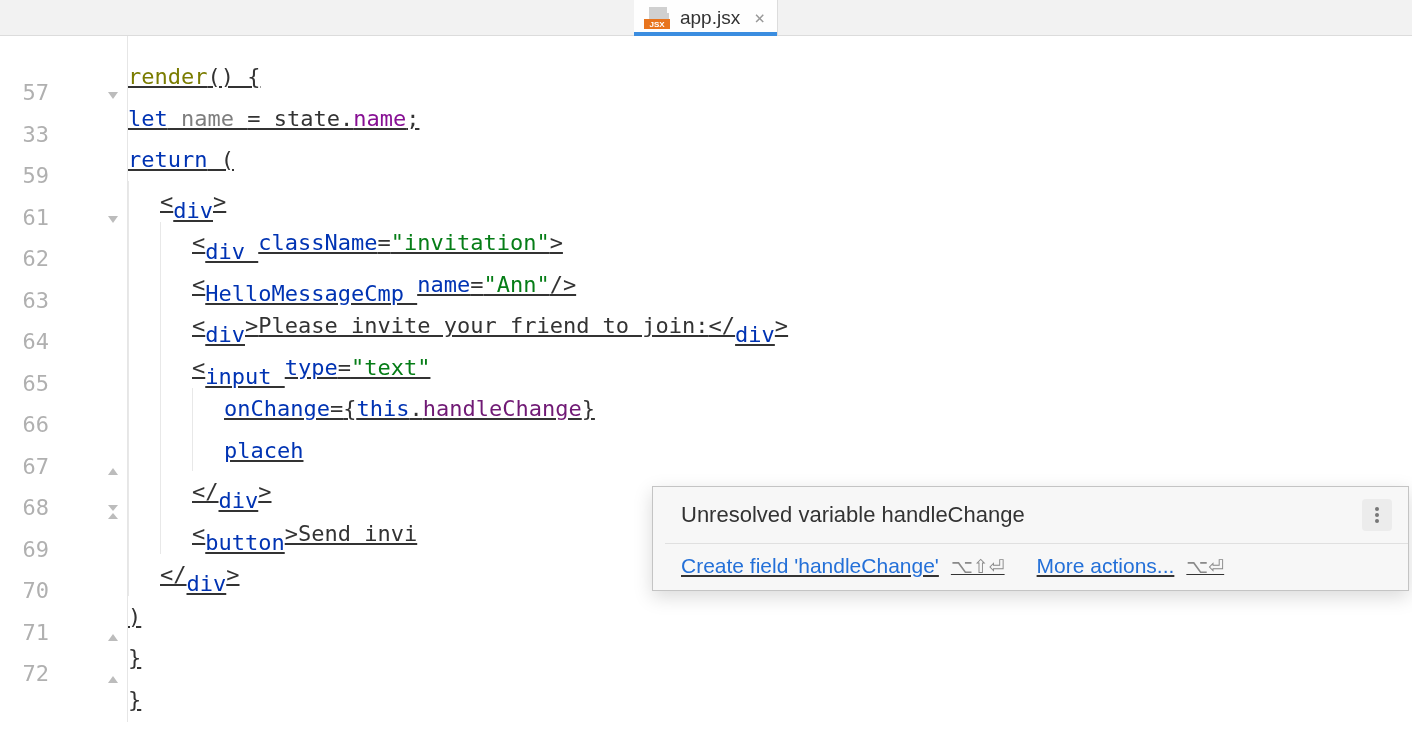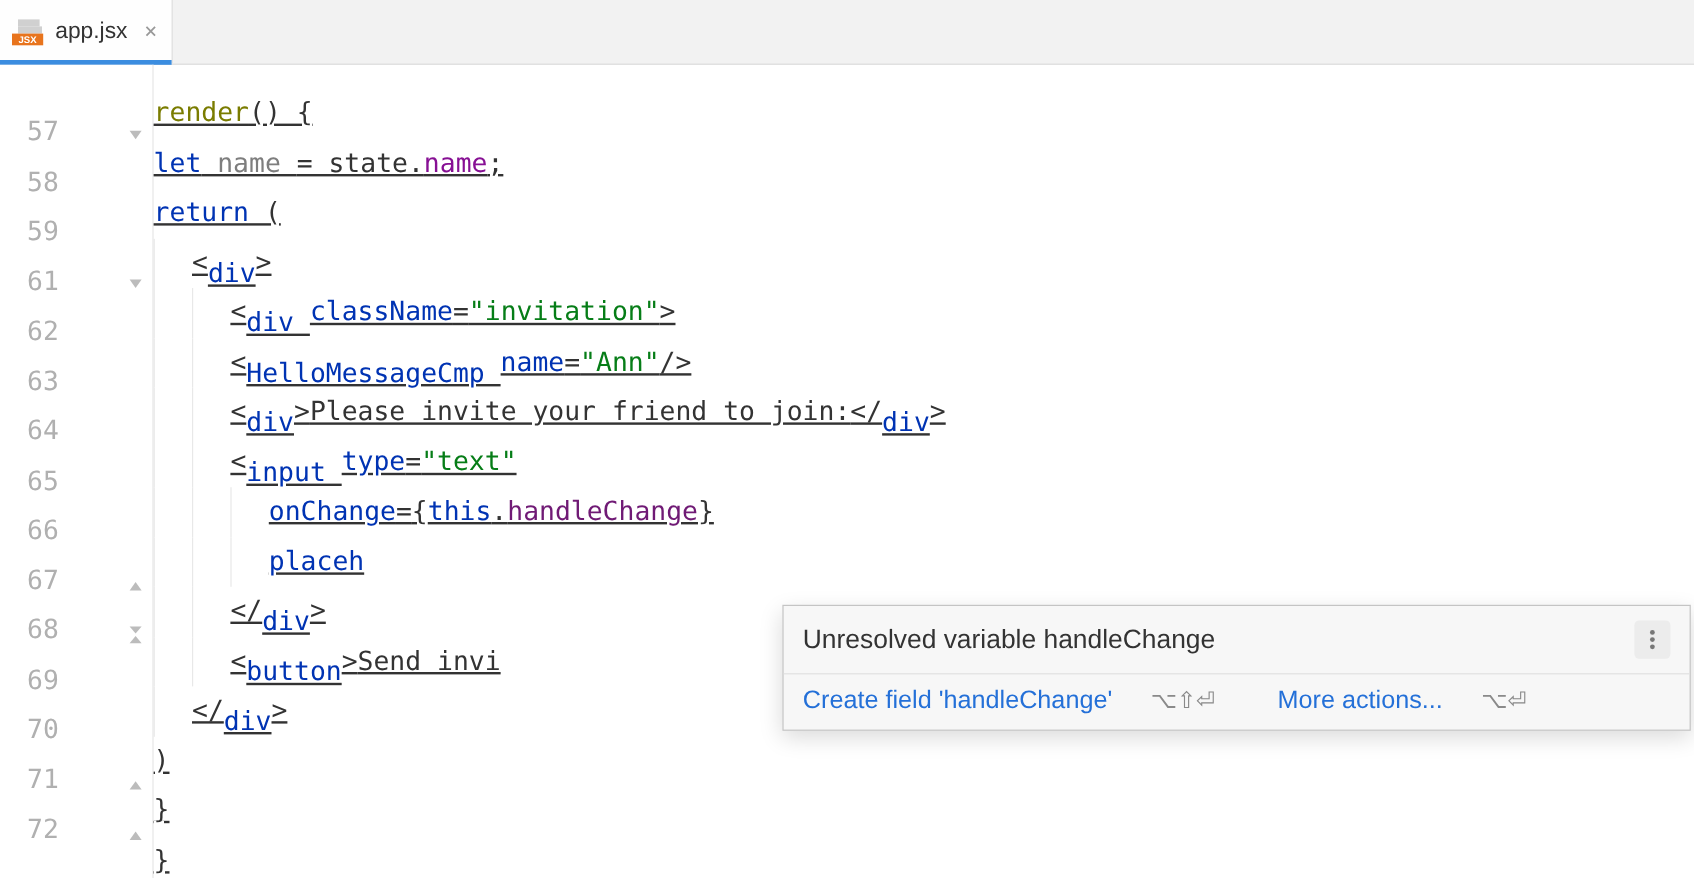--- a/index.html
+++ b/index.html
@@ -11,24 +11,25 @@
       font-family: "Menlo", "Consolas", "Monaco", monospace;
       font-size: 22px;
       background: #ffffff;
       color: #333333;
       width: 1412px;
       height: 732px;
       overflow: hidden;
     }
     .tab-bar {
       background: #f2f2f2;
-      height: 54px;
+      height: 36px;
       border-bottom: 1px solid #dcdcdc;
       display: flex;
       position: relative;
+      justify-content: center;
     }
     .tab {
       display: flex;
       align-items: center;
       padding: 0 12px 0 10px;
       background: #fefefe;
       border-right: 1px solid #dcdcdc;
       cursor: pointer;
       height: 100%;
       gap: 6px;
@@ -133,20 +134,21 @@
     .tk-brace { color: #333; }
     .popup {
       position: absolute;
       left: 652px;
       top: 450px;
       width: 757px;
       background: #f7f7f7;
       border: 1px solid #c4c4c4;
       box-shadow: 0 6px 18px rgba(0,0,0,0.15);
       font-family: -apple-system, "Segoe UI", sans-serif;
+      padding-left: 12px;
     }
     .popup-header {
       display: flex;
       align-items: center;
       justify-content: space-between;
       padding: 12px 16px;
       border-bottom: 1px solid #e0e0e0;
     }
     .popup-title {
       font-size: 22px;
@@ -159,21 +161,22 @@
       height: 32px;
       display: flex;
       align-items: center;
       justify-content: center;
       cursor: pointer;
     }
     .popup-actions {
       display: flex;
       align-items: center;
       padding: 10px 16px 12px 16px;
-      gap: 24px;
+      gap: 4px;
+      text-decoration: underline;
     }
     .popup-link {
       color: #2470d8;
       font-size: 21px;
       cursor: pointer;
     }
     .shortcut {
       color: #8a8a8a;
       font-size: 19px;
       margin-left: 8px;
@@ -200,21 +203,21 @@
 
 <div class="editor-area">
   <div class="gutter">
     <div class="gutter-row">
         <span class="line-number">57</span>
         <span class="fold-marker"><svg viewBox="0 0 16 16">
             <polygon points="3,3 13,3 8,10" fill="#bcbcbc"></polygon>
           </svg></span>
       </div>
     <div class="gutter-row">
-        <span class="line-number">58</span>
+        <span class="line-number">33</span>
         <span class="fold-marker"></span>
       </div>
     <div class="gutter-row">
         <span class="line-number">59</span>
         <span class="fold-marker"></span>
       </div>
     <div class="gutter-row">
         <span class="line-number">61</span>
         <span class="fold-marker"><svg viewBox="0 0 16 16">
             <polygon points="3,3 13,3 8,10" fill="#bcbcbc"></polygon>

